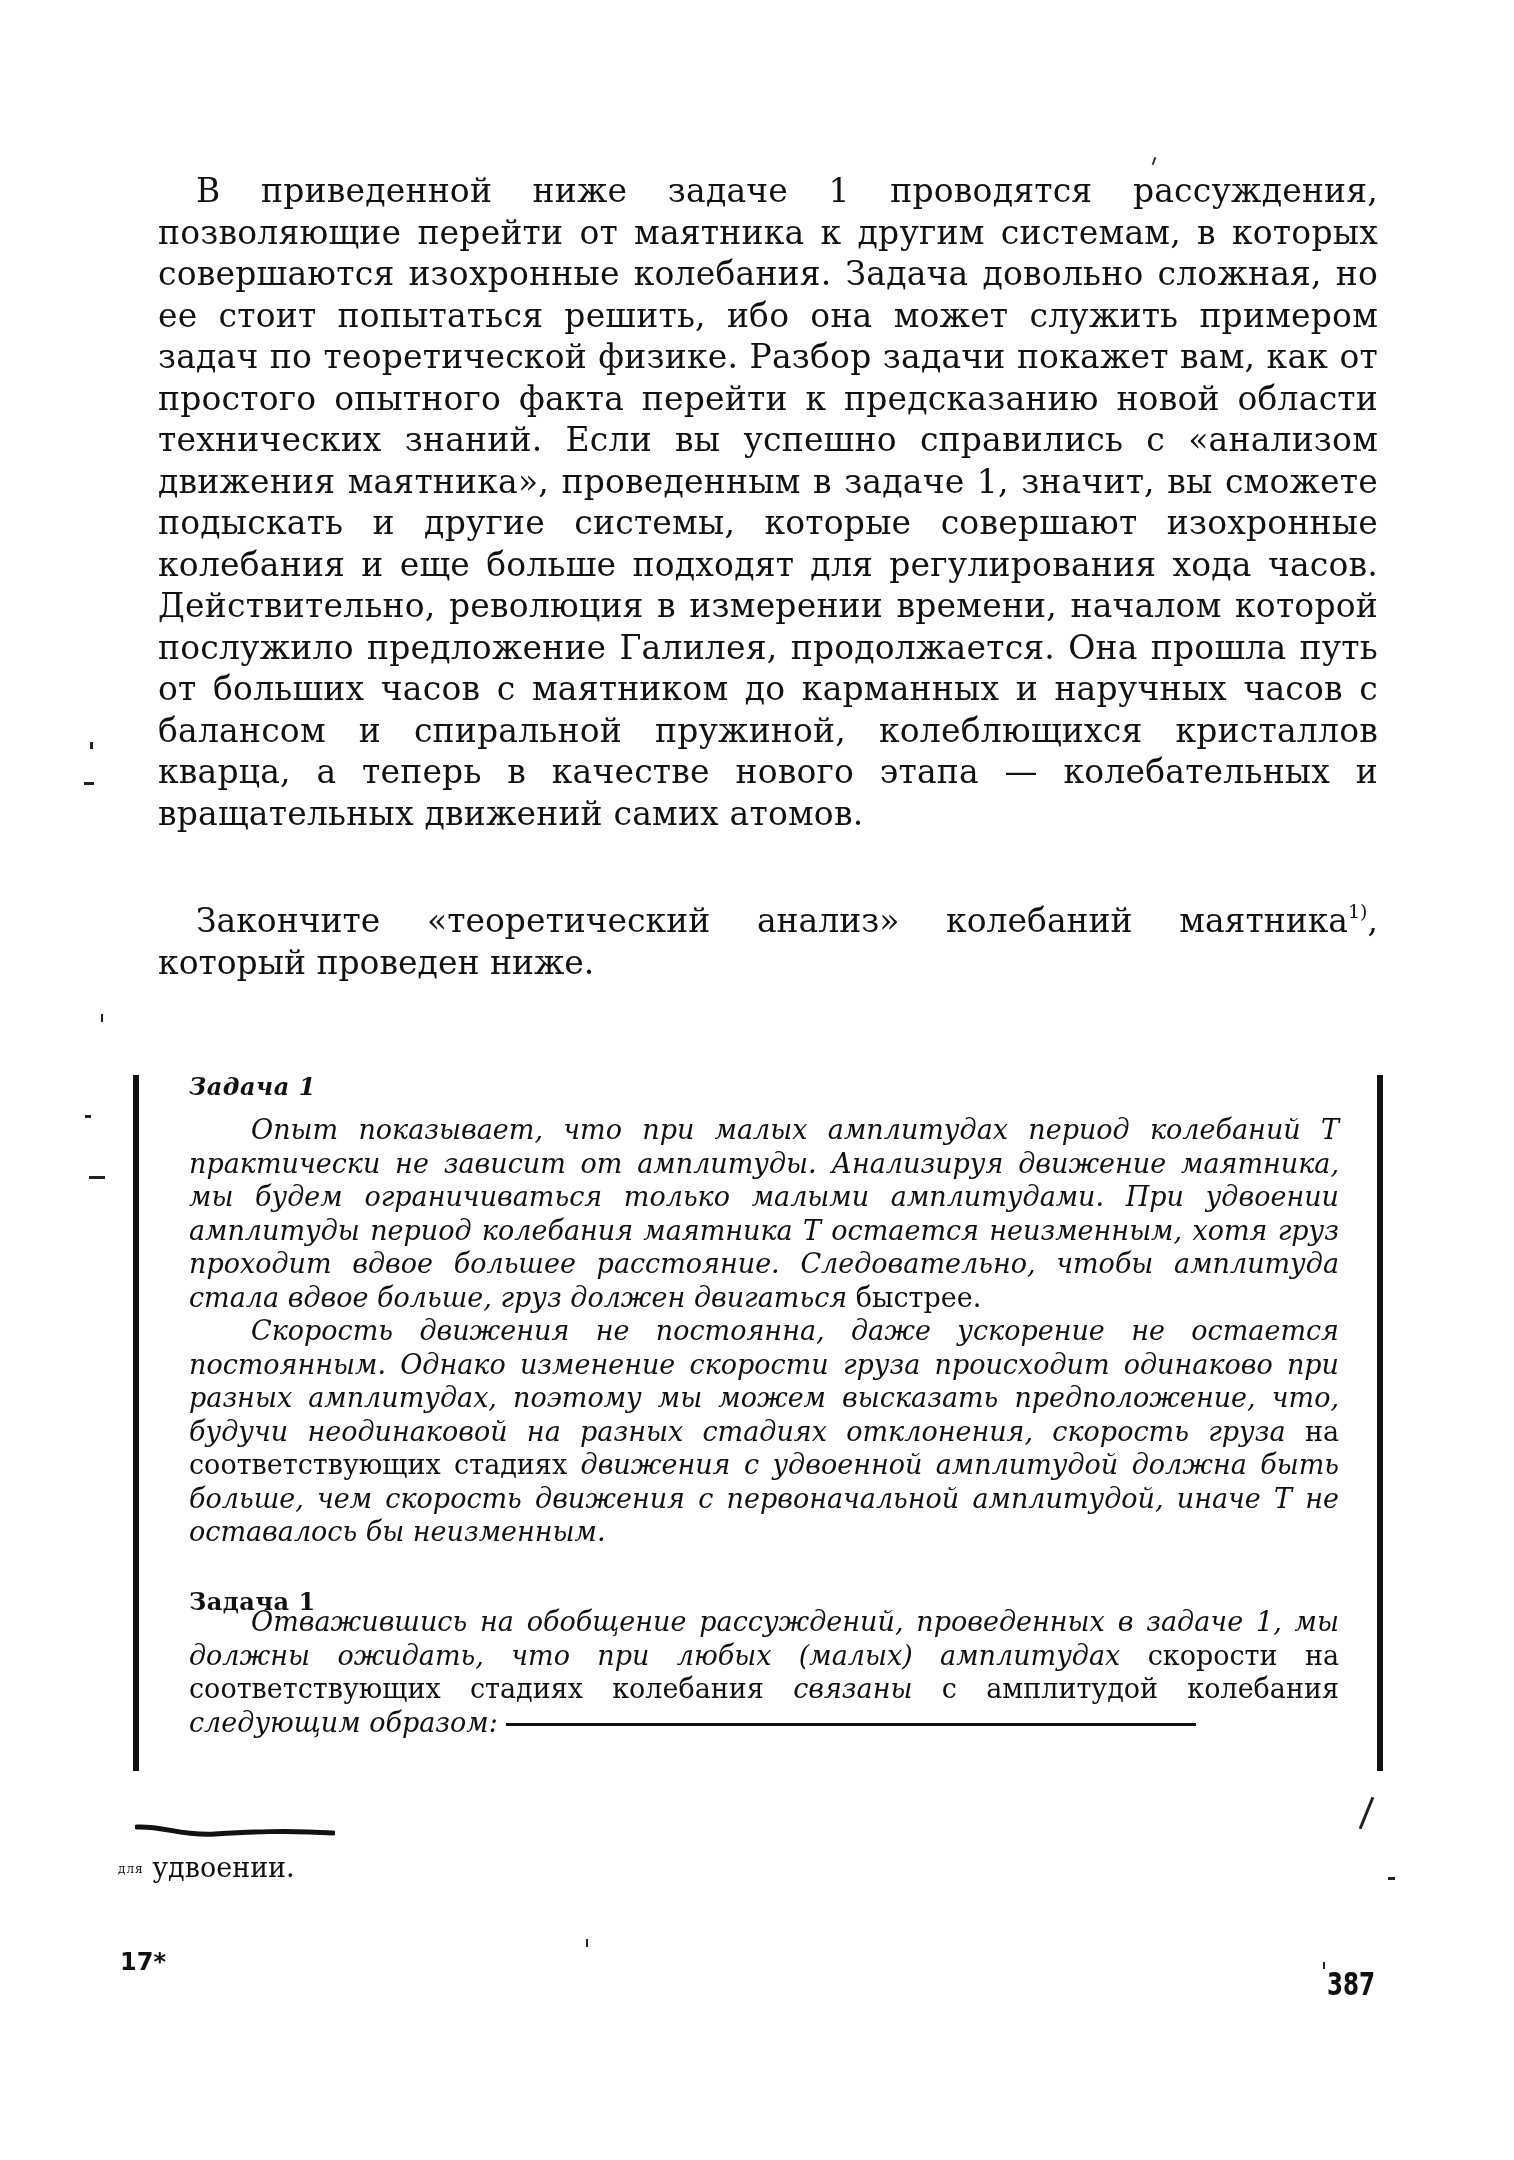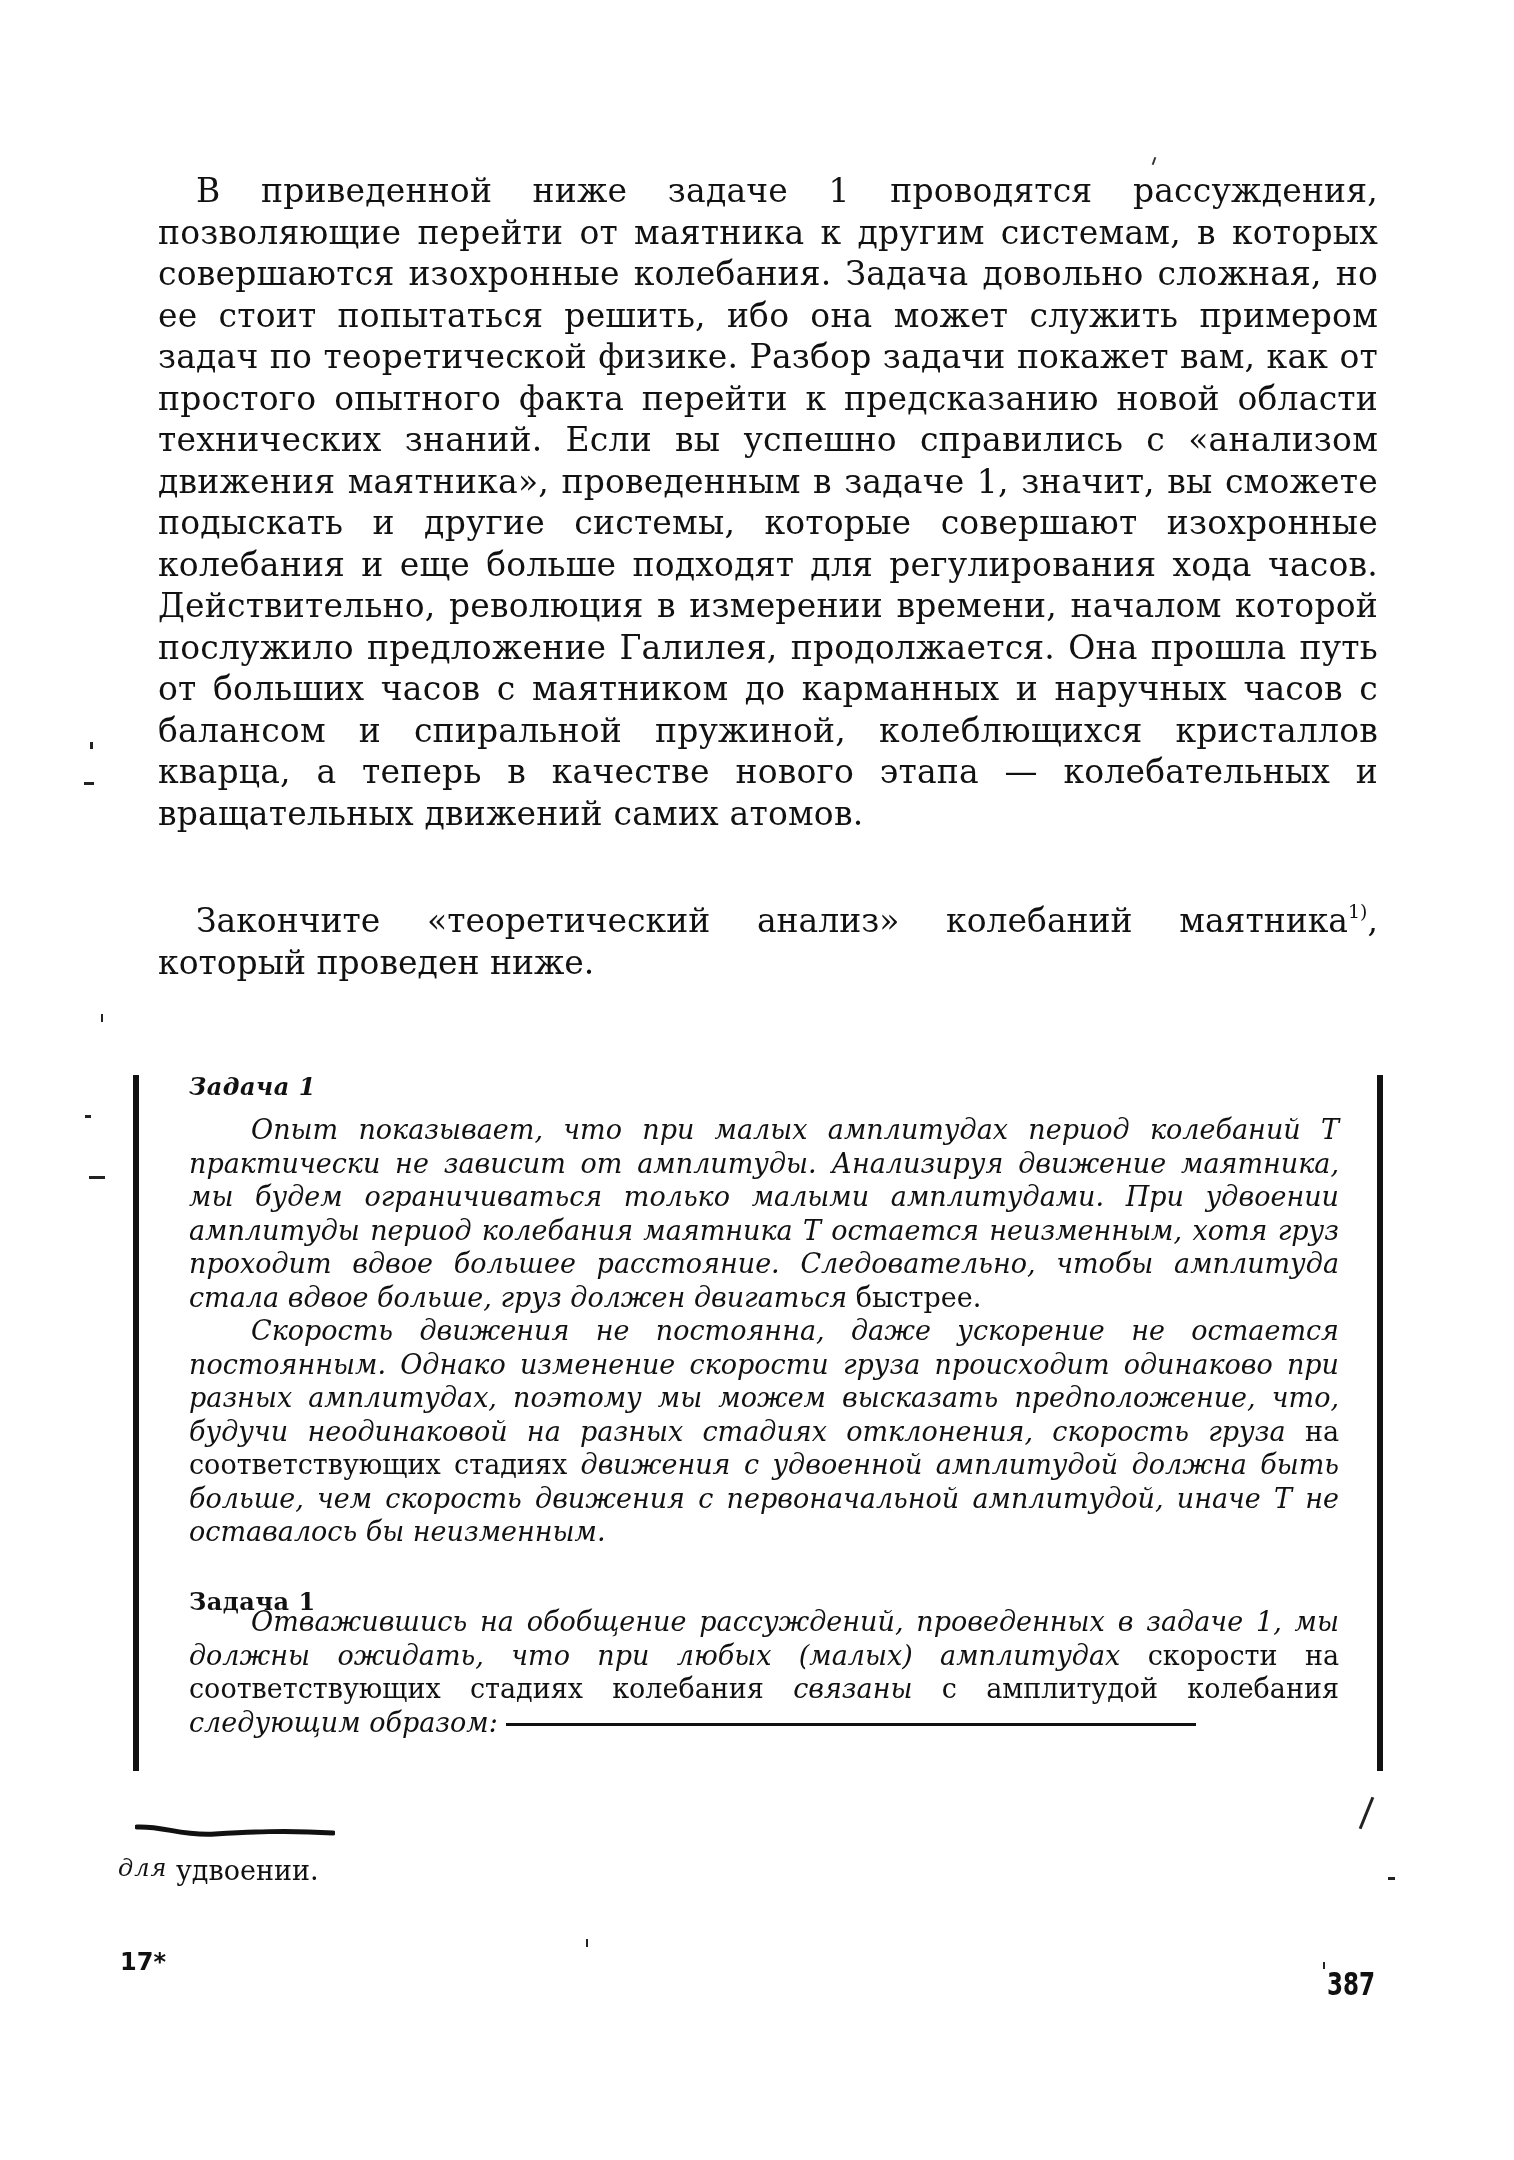--- a/index.html
+++ b/index.html
@@ -97,21 +97,21 @@
     }
     .footnote {
       position: absolute;
       left: 118px;
       top: 1852px;
       width: 1265px;
       font-size: 27px;
       line-height: 32px;
     }
     .footnote .fn-line1 { padding-left: 74px; display: block; }
-    .footnote .fn-pre { font-size: 24px; letter-spacing: 1px; vertical-align: 4px; font-style: italic; }
+    .footnote .fn-pre { font-size: 12px; letter-spacing: 1px; vertical-align: 4px; }
     .signature {
       position: absolute;
       left: 120px;
       top: 1948px;
       font-size: 24px;
       font-weight: bold;
       font-family: "DejaVu Sans", sans-serif;
     }
     .page-number {
       position: absolute;

